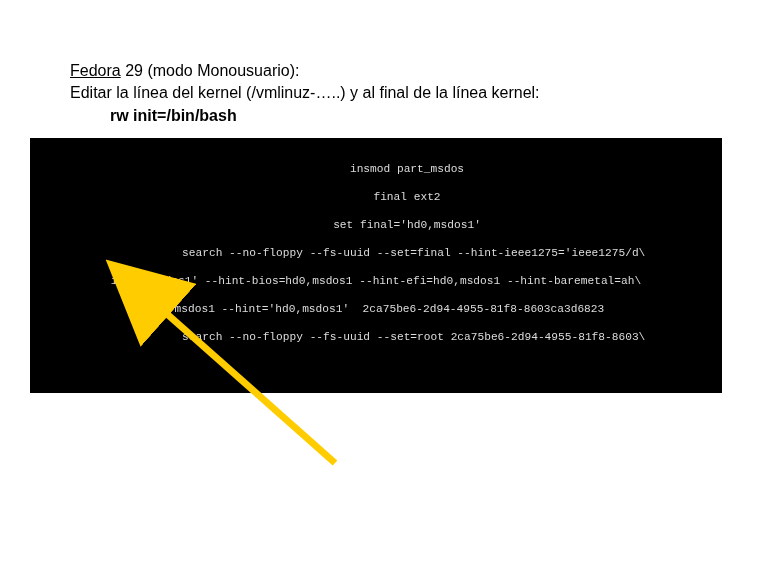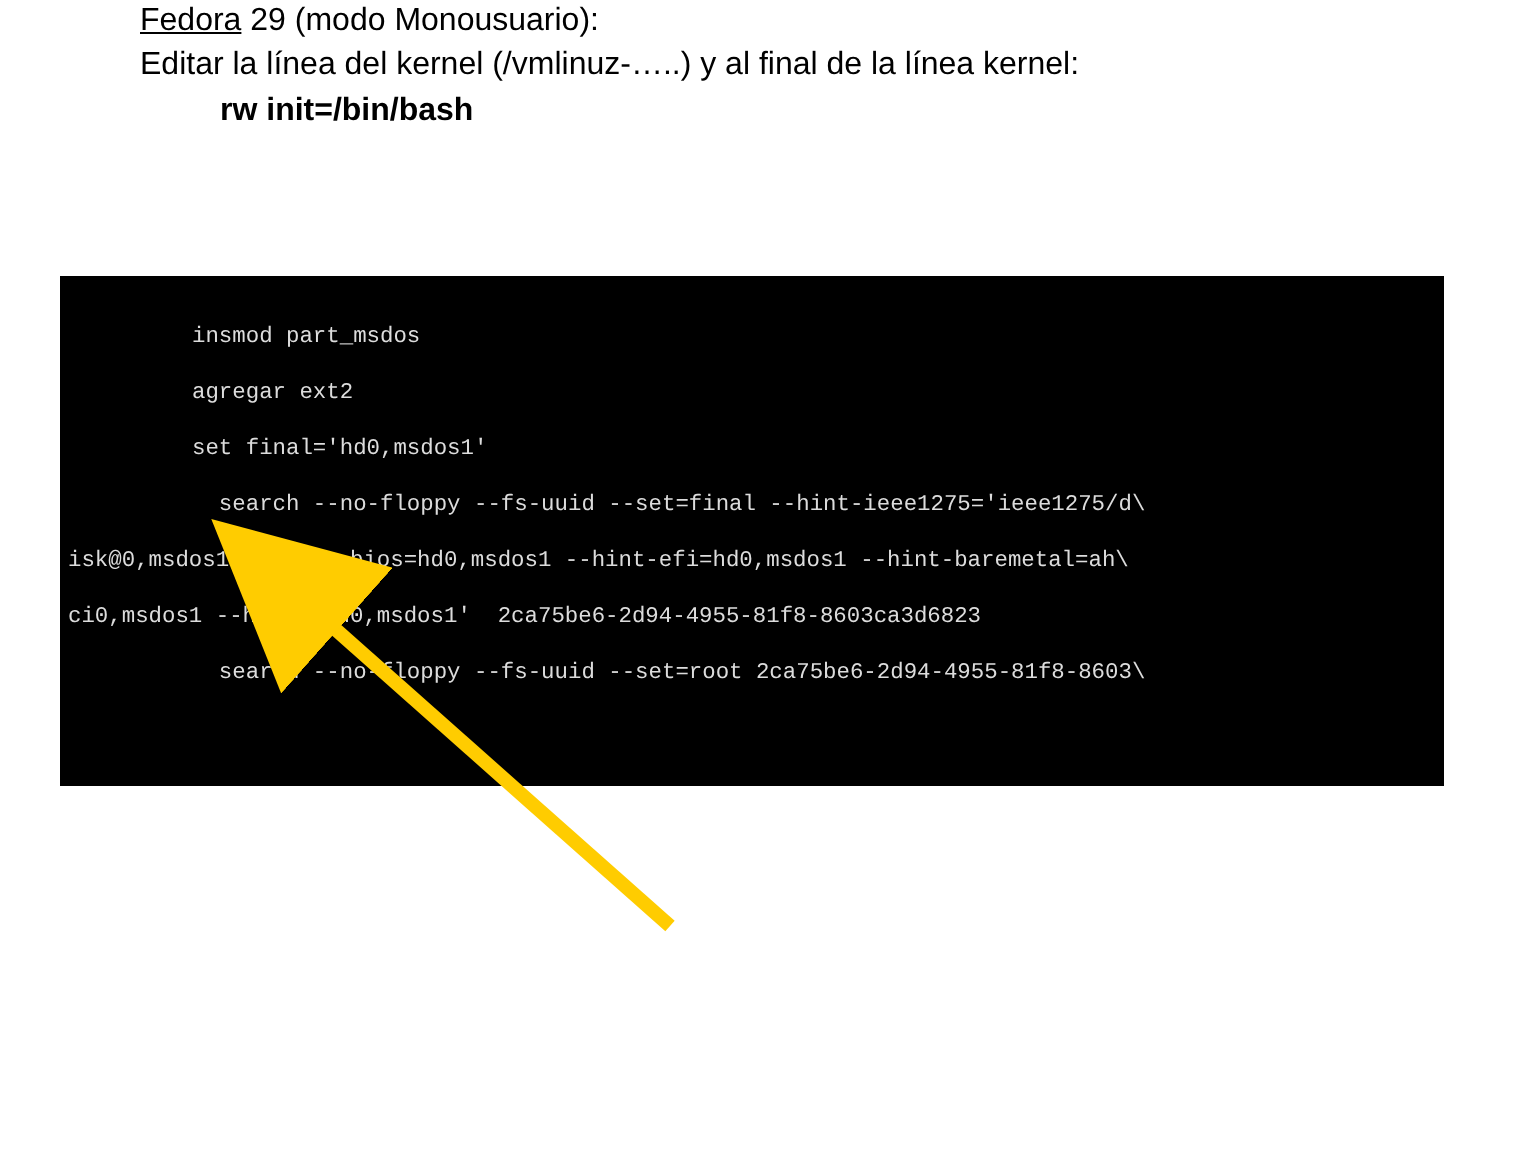--- a/index.html
+++ b/index.html
@@ -11,20 +11,21 @@
     font-family: Arial, Helvetica, sans-serif;
     font-size: 16px;
     color: #000;
     overflow: hidden;
   }
   .page {
     position: relative;
     width: 760px;
     height: 584px;
     box-sizing: border-box;
+    padding-top: 60px;
   }
   .instruction {
     margin-left: 70px;
     line-height: 1.4;
   }
   .instruction .line1 .distro {
     text-decoration: underline;
     font-weight: normal;
   }
   .instruction .line3 {
@@ -39,20 +40,21 @@
     height: 255px;
     background: #000000;
     color: #dcdcdc;
     font-family: "Courier New", Courier, monospace;
     font-size: 11.2px;
     line-height: 1.25;
     box-sizing: border-box;
     padding: 10px 4px 4px 4px;
     white-space: pre;
     overflow: hidden;
+    text-align: center;
   }
   .terminal .wrap-line {
     margin-left: 0;
     white-space: pre;
   }
   .terminal .indent2 { margin-left: 62px; }
   .arrow-container {
     position: absolute;
     left: 110px;
     top: 288px;
@@ -74,21 +76,21 @@
   <div class="instruction">
     <div class="line1">
       <span class="distro">Fedora</span><span> 29 (modo Monousuario):</span>
     </div>
     <div class="line2">Editar la línea del kernel (/vmlinuz-…..) y al final de la línea kernel:</div>
     <div class="line3">rw init=/bin/bash</div>
   </div>
 
   <div class="terminal">
 <div class="indent2">insmod part_msdos</div>
-<div class="indent2">agregar ext2</div>
+<div class="indent2">final ext2</div>
 <div class="indent2">set final='hd0,msdos1'</div>
 <div class="indent2">  search --no-floppy --fs-uuid --set=final --hint-ieee1275='ieee1275/d\</div>
 <div class="wrap-line">isk@0,msdos1' --hint-bios=hd0,msdos1 --hint-efi=hd0,msdos1 --hint-baremetal=ah\</div>
 <div class="wrap-line">ci0,msdos1 --hint='hd0,msdos1'  2ca75be6-2d94-4955-81f8-8603ca3d6823</div>
 <div class="indent2">  search --no-floppy --fs-uuid --set=root 2ca75be6-2d94-4955-81f8-8603\</div>
 
 
 
 
 

